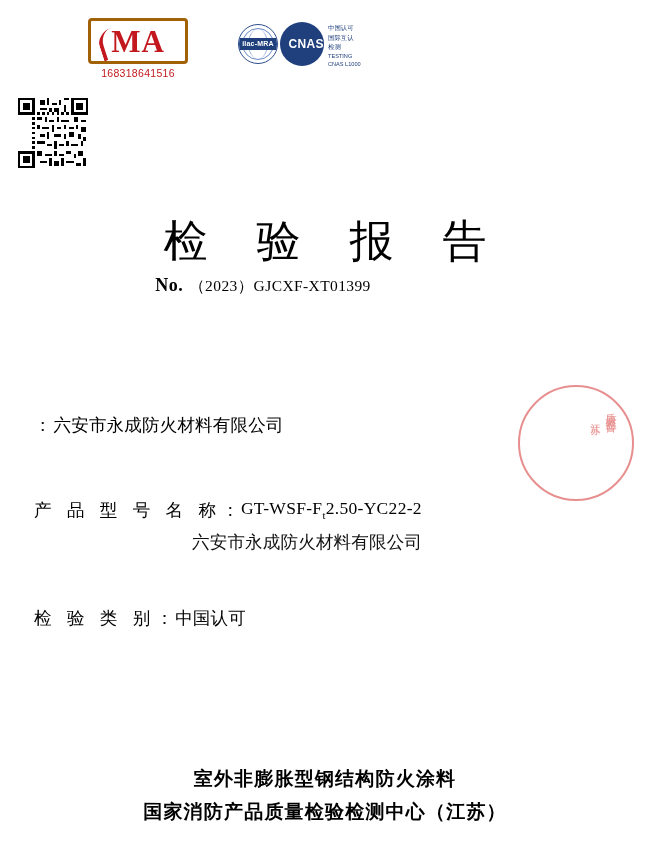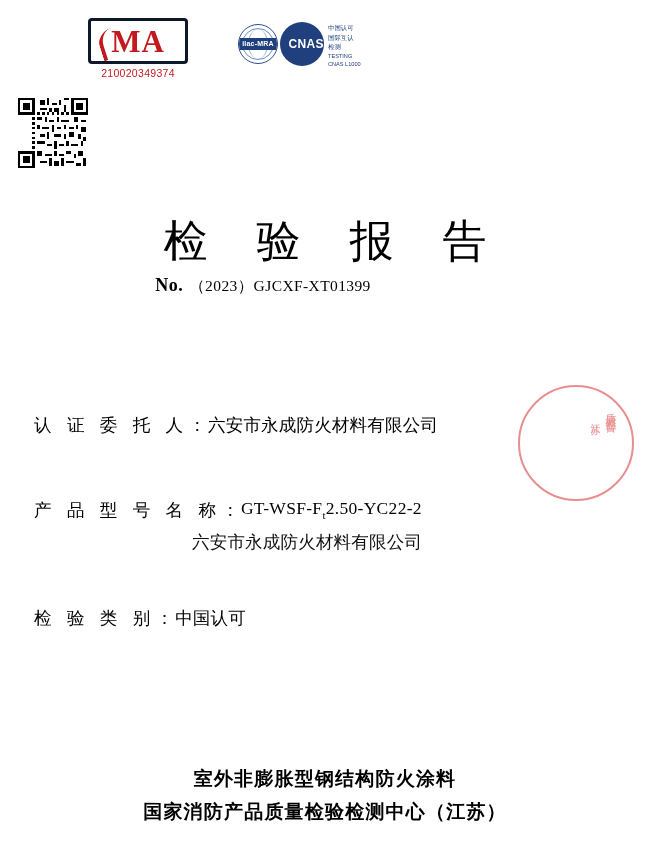--- a/index.html
+++ b/index.html
@@ -36,21 +36,21 @@
     position: absolute;
     left: 84px;
     top: 8px;
     width: 108px;
     text-align: center;
   }
   .cma-logo {
     width: 100px;
     height: 46px;
     margin: 0 auto;
-    border: 3px solid #0f172a;
+    border: 3px solid #a16207;
     border-radius: 4px;
     position: relative;
     box-sizing: border-box;
   }
   .cma-logo-text {
     position: absolute;
     left: 0;
     top: 50%;
     transform: translateY(-50%);
     width: 100%;
@@ -335,21 +335,21 @@
 
 <div class="page">
 
   <div class="top-marks">
 
     <div class="cma-block">
       <div class="cma-logo">
         <div class="cma-swoosh"></div>
         <div class="cma-logo-text">MA</div>
       </div>
-      <div class="cma-number">210020349374</div>
+      <div class="cma-number">168318641516</div>
     </div>
 
     <div class="cnas-cluster">
       <div class="ilac-circle">
         <div class="globe-lines"></div>
         <div class="ilac-band">ilac-MRA</div>
       </div>
       <div class="cnas-circle">
         <div class="cnas-text">CNAS</div>
       </div>
@@ -459,21 +459,20 @@
 
   <div class="title">检 验 报 告</div>
 
   <div class="report-no">
     <span class="no-label">No.</span><span class="no-value">（2023）GJCXF-XT01399</span>
   </div>
 
   <div class="fields">
 
     <div class="field-row">
-      <span class="field-label">认 证 委 托 人</span>
       <span class="field-colon">：</span>
       <span class="field-value">六安市永成防火材料有限公司</span>
     </div>
 
     <div class="field-gap-1"></div>
 
     <div class="field-row">
       <span class="field-label">产 品 型 号 名 称</span>
       <span class="field-colon">：</span>
       <span class="field-value mono-ish"><span>GT-WSF-F</span><sub>t</sub><span>2.50-YC22-2</span></span>

